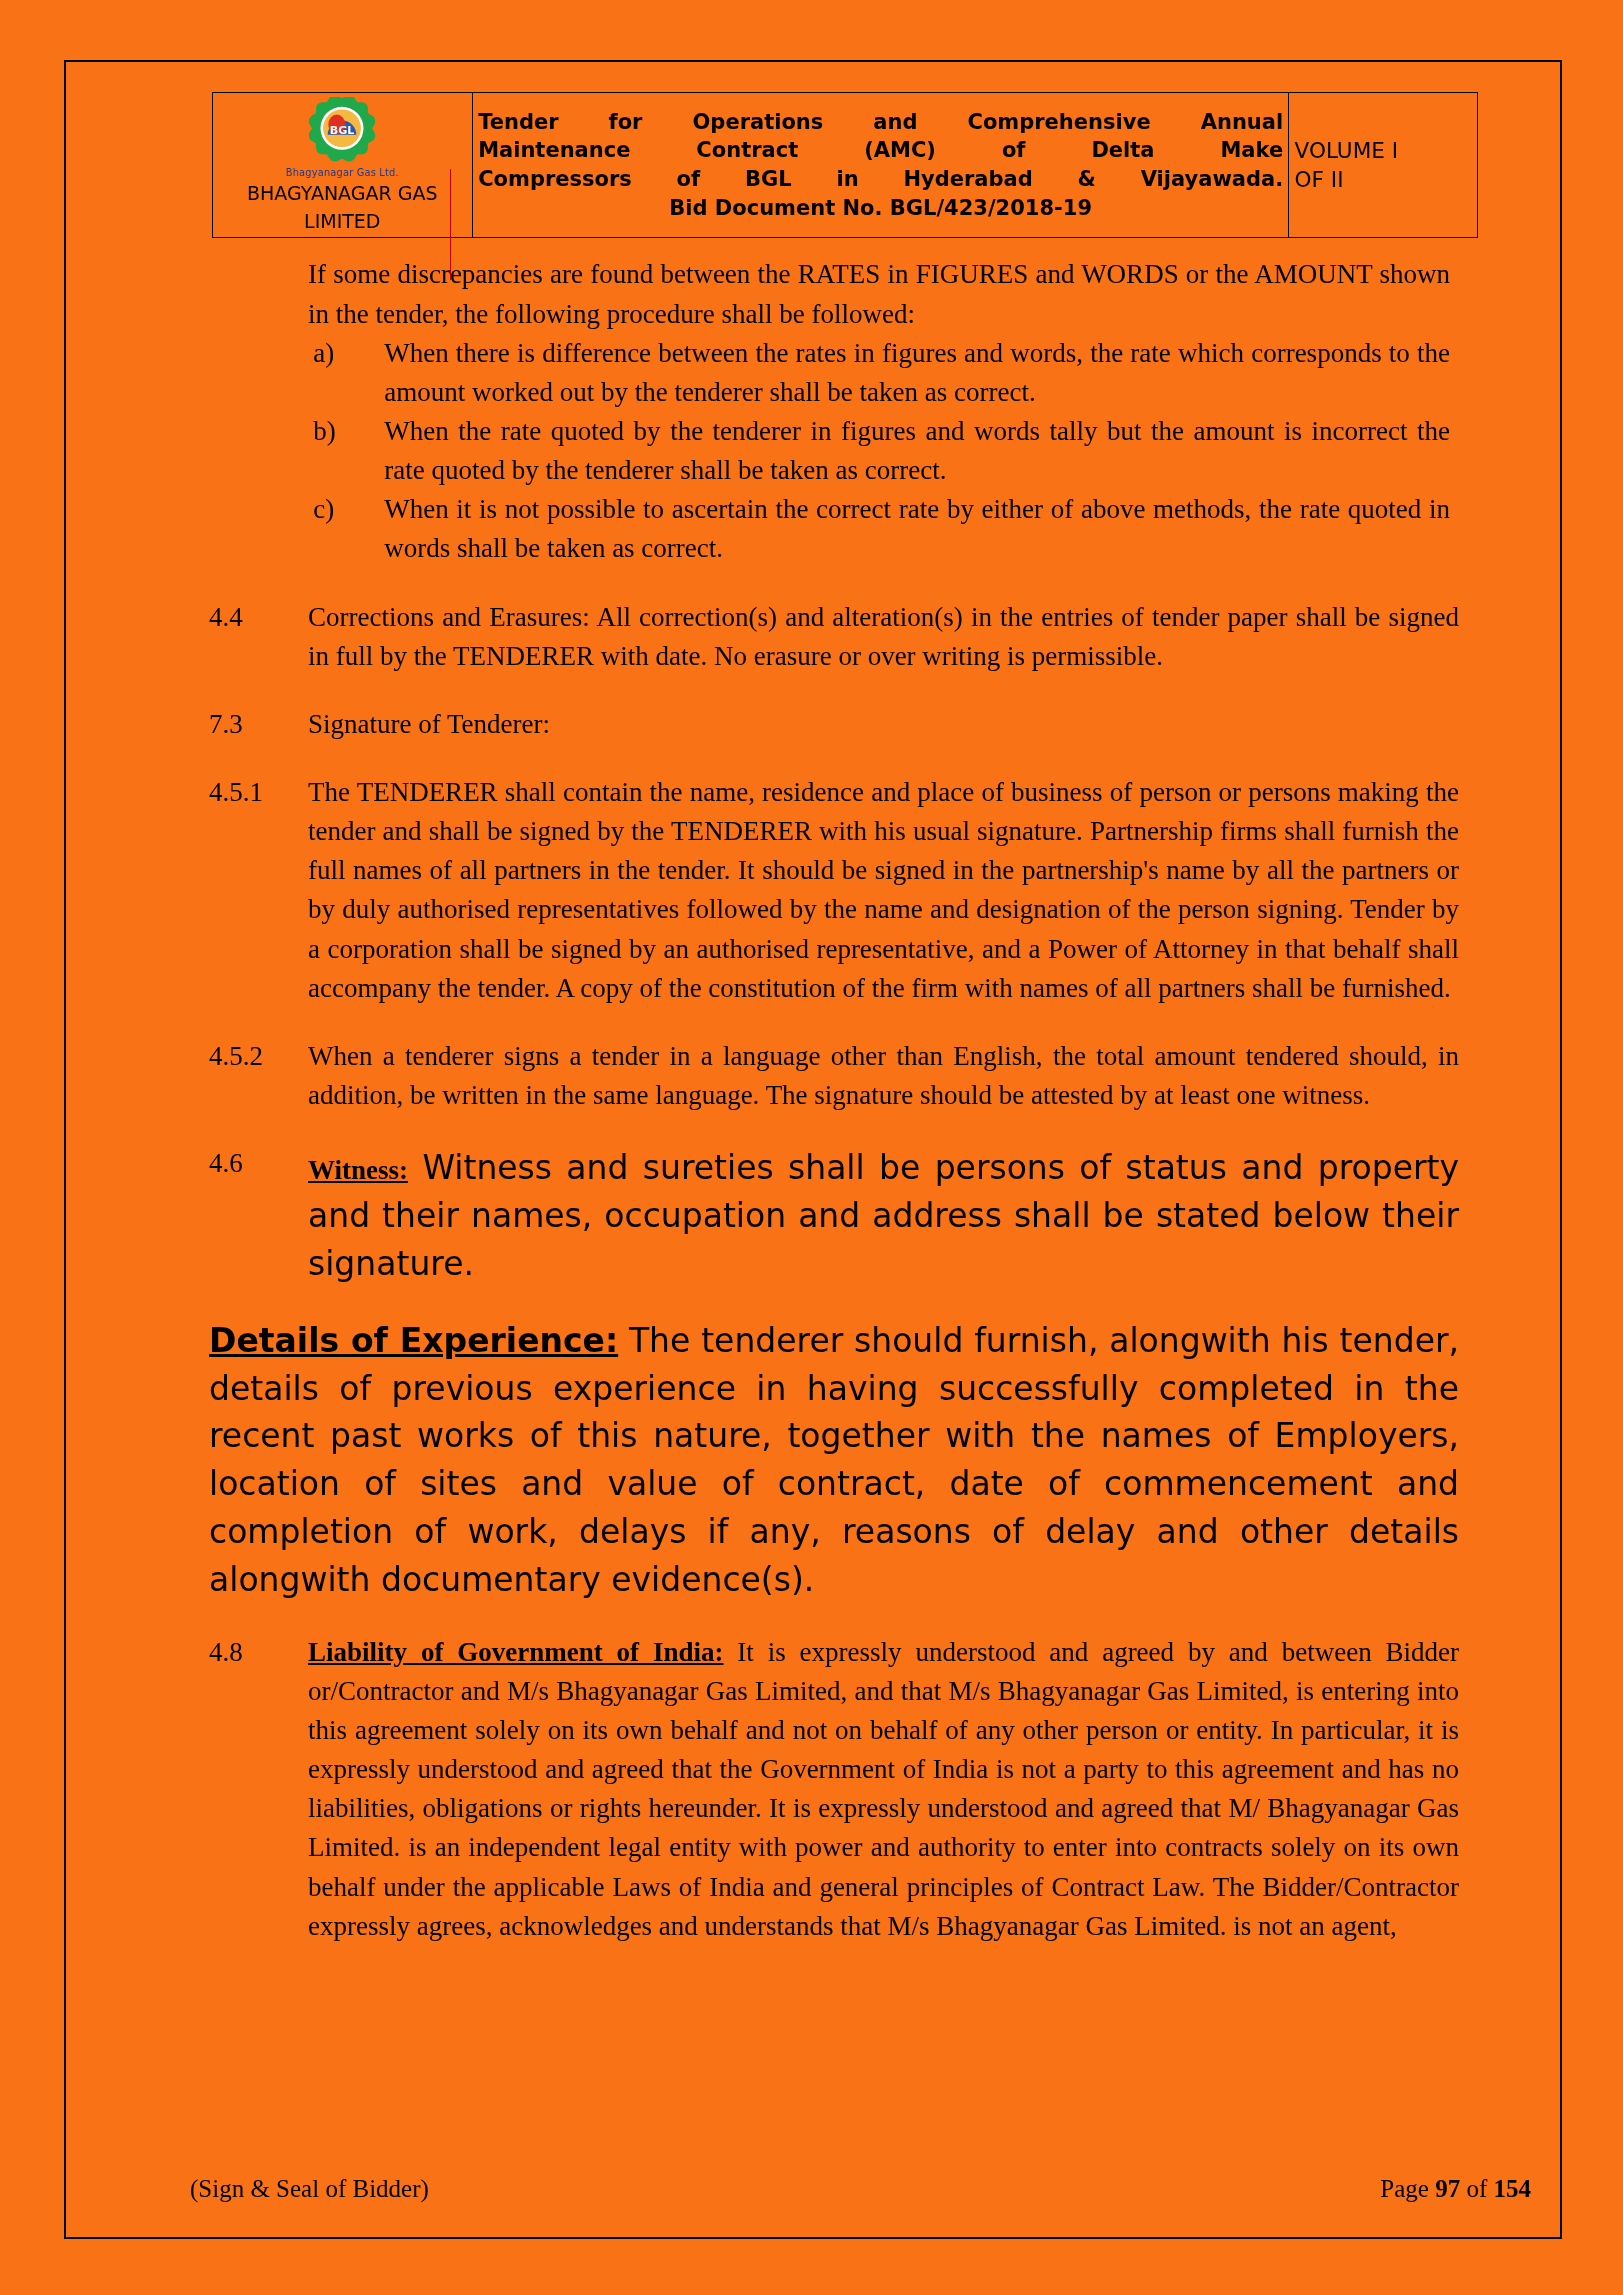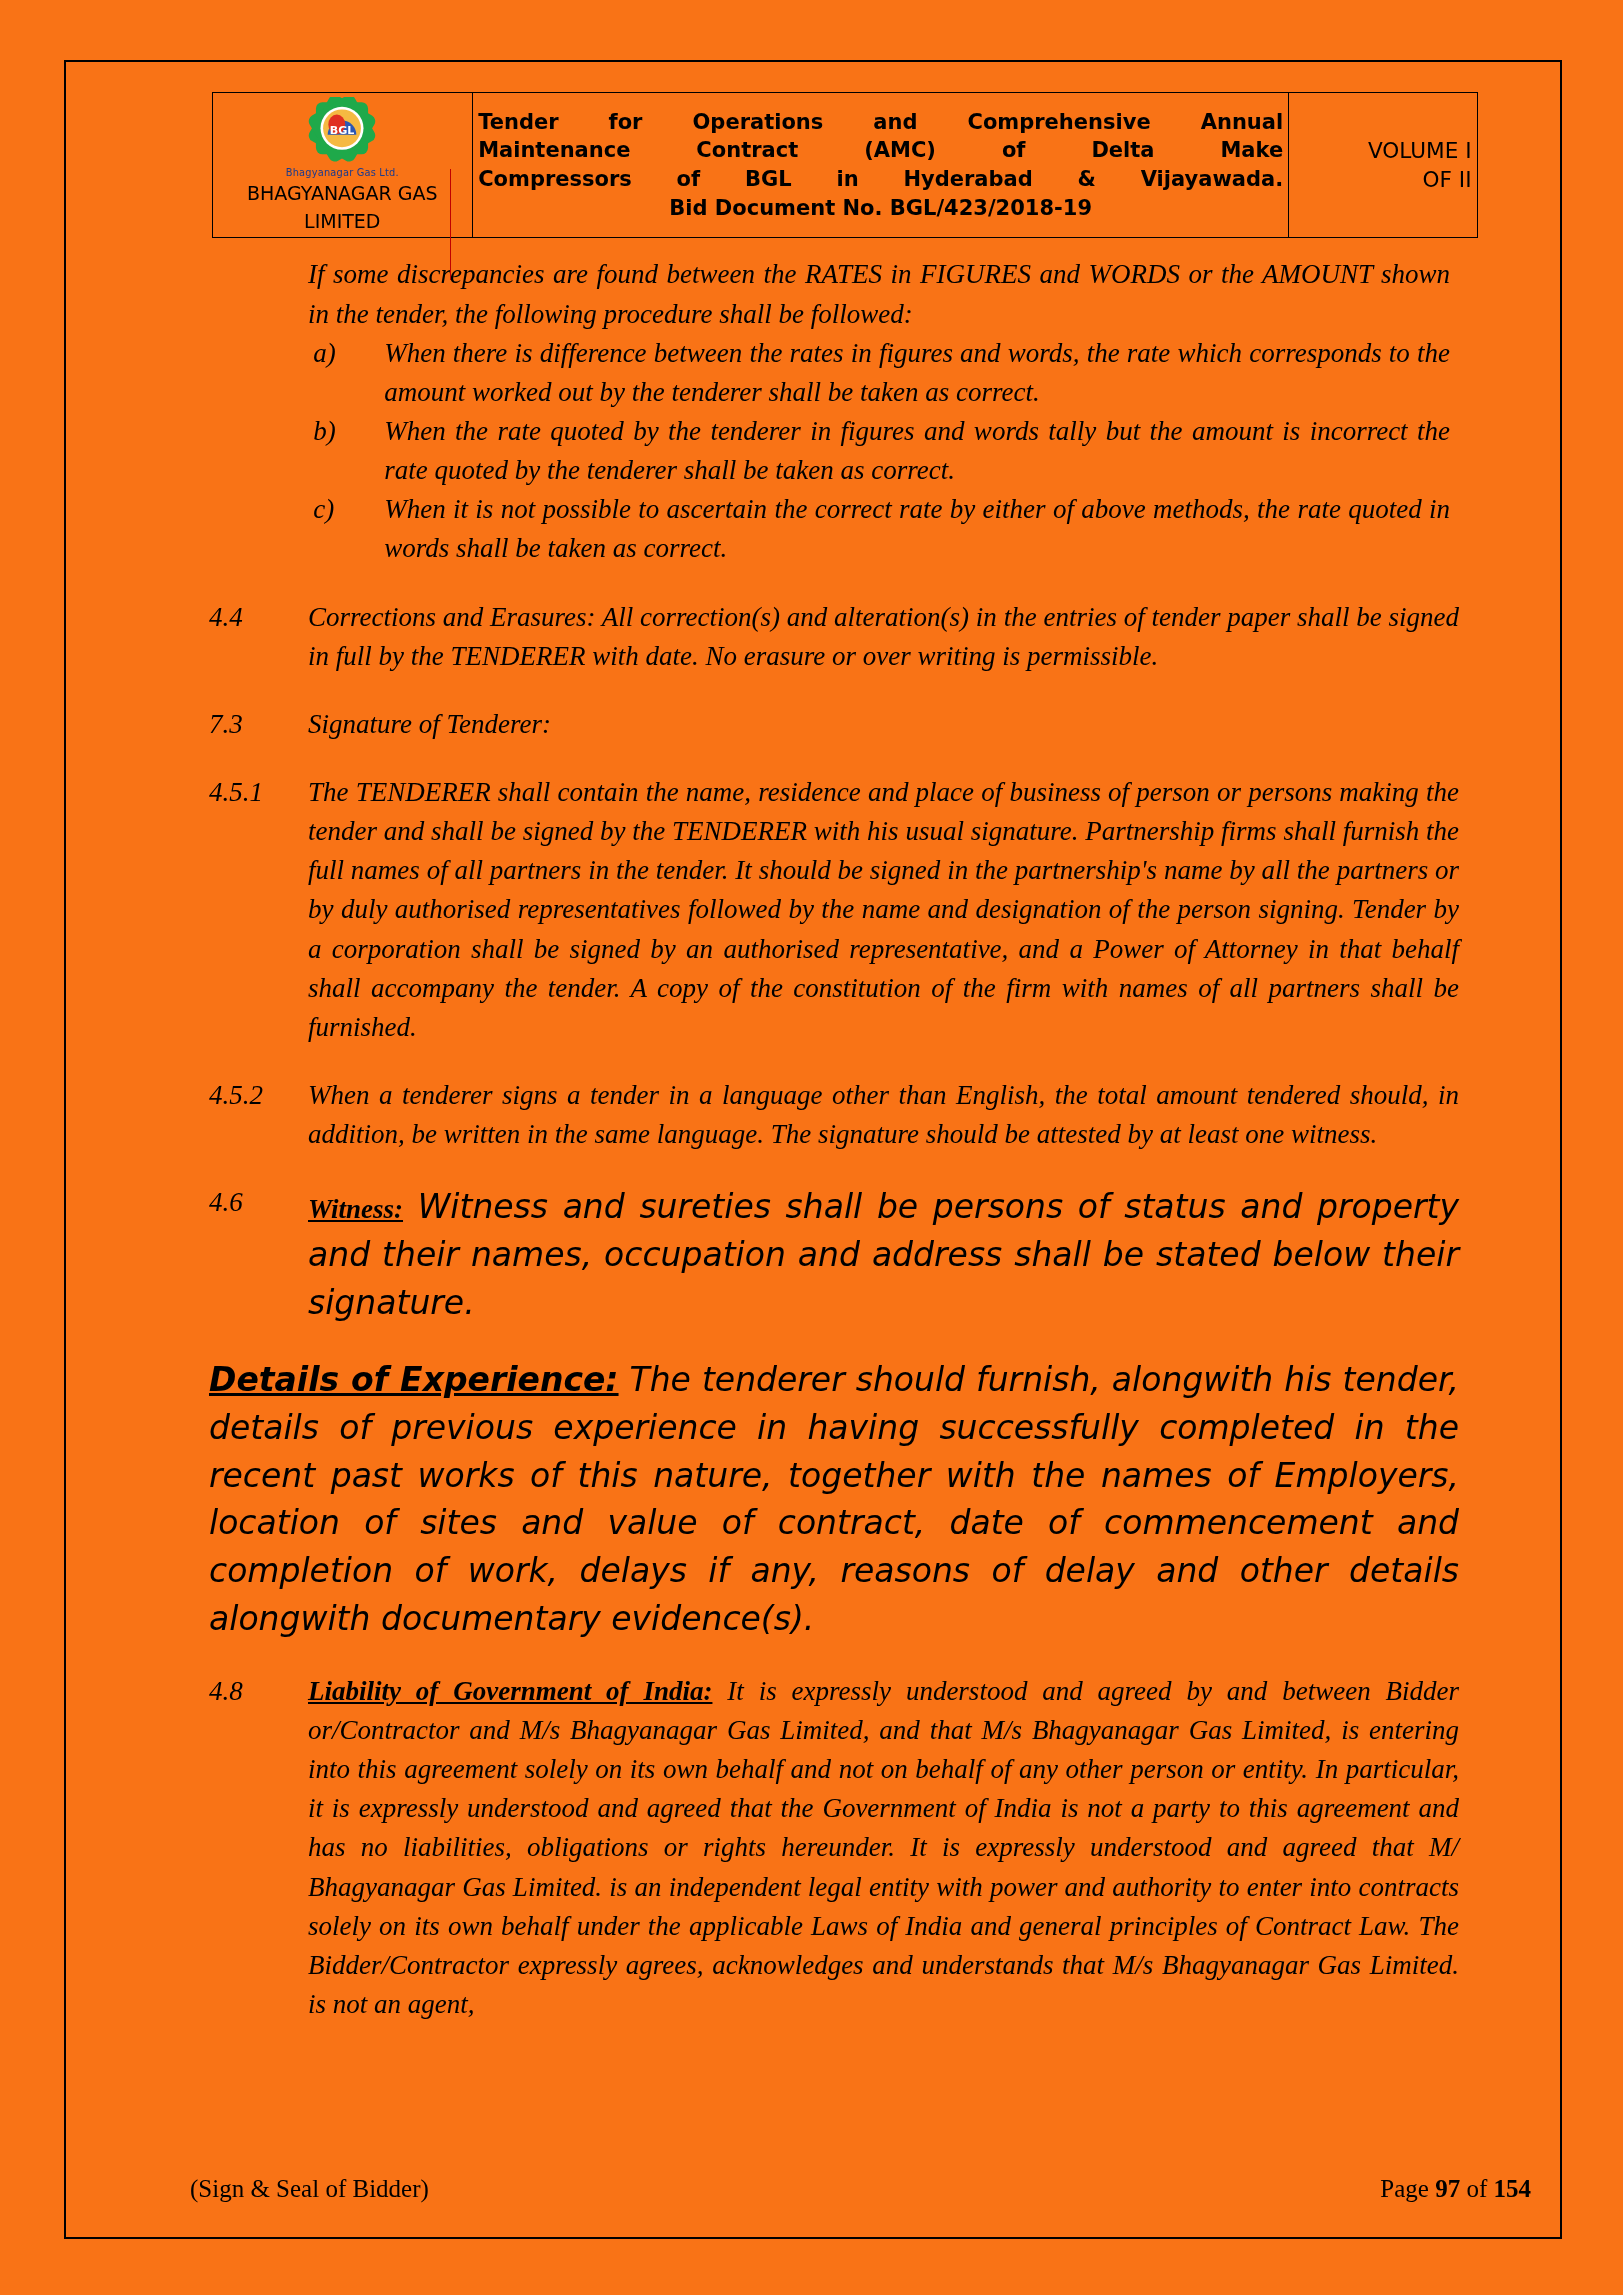--- a/index.html
+++ b/index.html
@@ -60,21 +60,21 @@
     line-height: 1.35;
     font-weight: bold;
   }
   .hdr-title-cell .bid-line {
     text-align: center;
     text-align-last: center;
     margin-top: 1.3px;
   }
   .hdr-vol-cell {
     width: 177px;
-    text-align: right;
+    text-align: left;
     font-family: "DejaVu Sans", sans-serif;
     font-size: 21.6px;
     line-height: 1.35;
   }
   .logo-wrap {
     display: block;
     margin: 0 auto 1.3px auto;
     width: 98px;
     height: 73px;
     position: relative;
@@ -99,21 +99,20 @@
     width: 1.3px;
     height: 111px;
     background: #c00000;
   }
 
   
   .body-area {
     margin-top: 17px;
     font-size: 27px;
     line-height: 1.45;
-    font-style: italic;
   }
   p.just {
     text-align: justify;
     margin: 0;
   }
   .indent-block {
     margin-left: 99px;
     width: 1142px;
   }
   .para-row {

